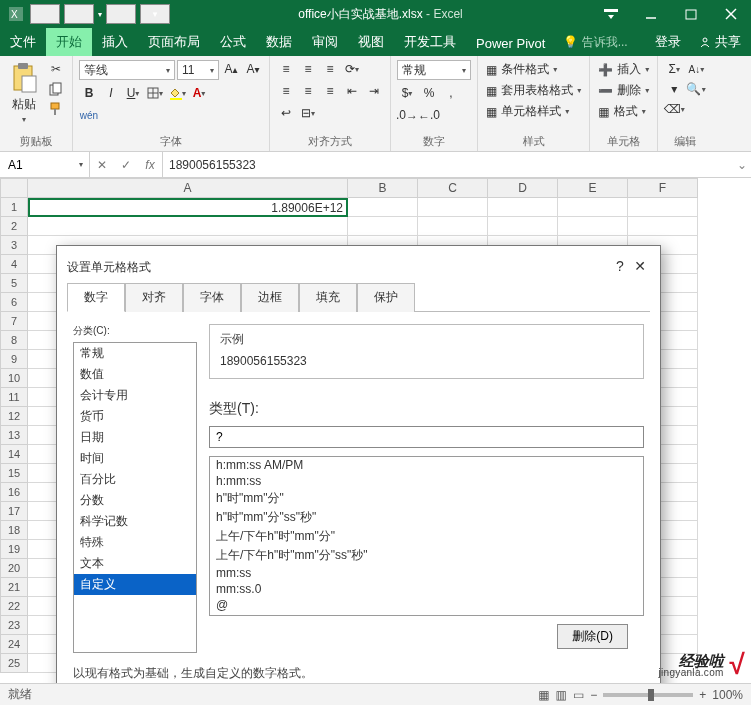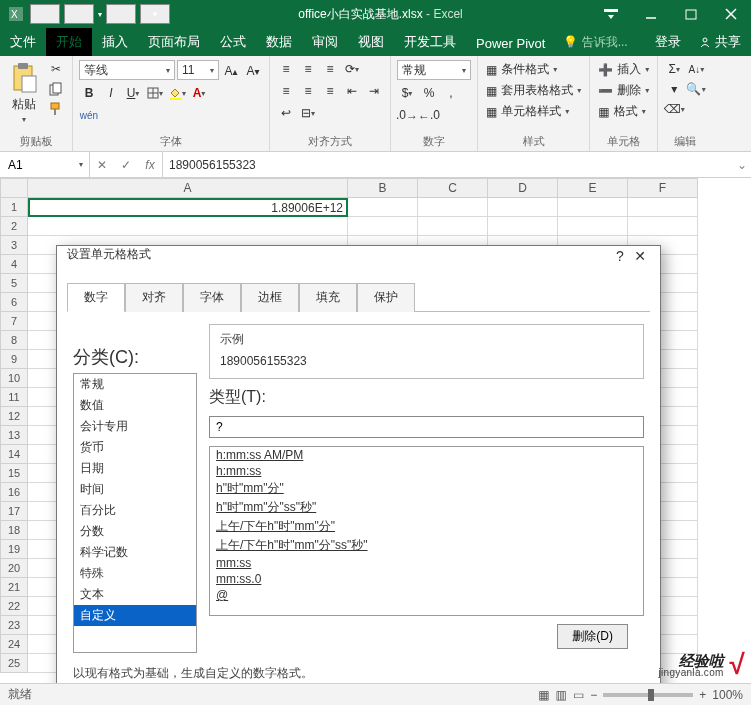--- a/index.html
+++ b/index.html
@@ -6,71 +6,71 @@
   body { margin:0; width:751px; height:705px; background:#fff; overflow:hidden; font-size:12px; color:#333; position:relative;}
   .titlebar { height:28px; background:#0d6d3c; display:flex; align-items:center; color:#fff; }
   .tb-left { display:flex; align-items:center; gap:4px; padding-left:6px;}
   .tb-left .icon, .tb-left .btn { width:20px; height:20px; display:flex;align-items:center;justify-content:center;}
   .tb-center { flex:1; text-align:center; font-size:12px; color:#cfe3d6;}
   .tb-center .fname{color:#fff;}
   .tb-right { display:flex; }
   .tb-right .winbtn{width:40px;height:28px;display:flex;align-items:center;justify-content:center;color:#fff;}
   .tabbar { height:28px; background:#0d6d3c; display:flex; align-items:flex-end; color:#fff; font-size:13px;}
   .tab{padding:5px 10px; color:#fff; cursor:default;}
-  .tab.active{background:#000000;color:#0d6d3c;}
+  .tab.active{background:#86efac;color:#0d6d3c;}
   .tell{color:#a9d4bc;padding:5px 8px;font-size:12px;}
   .login{padding:5px 8px;color:#fff;}
   .share{display:flex;align-items:center;gap:4px;padding:5px 10px;color:#fff;}
   .ribbon{background:#f3f3f3;border-bottom:1px solid #d0d0d0;display:flex;height:96px;}
   .group{border-right:1px solid #d8d8d8;padding:4px 6px 2px;display:flex;flex-direction:column;}
   .group .controls{flex:1;display:flex;gap:4px;align-items:flex-start;}
   .group .glabel{text-align:center;font-size:11px;color:#666;padding-top:2px;}
   .bigbtn{display:flex;flex-direction:column;align-items:center;gap:2px;padding:2px 4px;}
   .minibtn{width:20px;height:18px;display:flex;align-items:center;justify-content:center;border:1px solid transparent;}
   .combo{height:20px;border:1px solid #b7b7b7;background:#fff;display:flex;align-items:center;padding:0 4px;font-size:12px;gap:4px;}
-  .row{display:flex;gap:2px;align-items:flex-end;}
+  .row{display:flex;gap:2px;align-items:flex-start;}
   .col{display:flex;flex-direction:column;gap:2px;}
   .ribitem{display:flex;align-items:center;gap:4px;font-size:12px;padding:1px 2px;white-space:nowrap;}
 
   .fxbar{height:26px;border-bottom:1px solid #d0d0d0;display:flex;align-items:stretch;background:#fff;}
   .namebox{width:90px;border-right:1px solid #d0d0d0;display:flex;align-items:center;padding:0 6px;}
   .namebox input{border:none;width:100%;font-size:12px;outline:none;}
   .fxbtns{display:flex;align-items:center;border-right:1px solid #d0d0d0;}
   .fxbtns span{width:24px;display:flex;align-items:center;justify-content:center;height:100%;color:#777;}
   .fxinput{flex:1;display:flex;align-items:center;padding:0 6px;}
 
   .sheet{position:relative;background:#fff;}
   .colhdr{display:flex;height:20px;}
   .corner{width:28px;border:1px solid #d0d0d0;background:#f0f0f0;}
   .ch{border:1px solid #d0d0d0;border-left:none;background:#f0f0f0;display:flex;align-items:center;justify-content:center;color:#555;}
   .gridrow{display:flex;height:19px;}
   .rh{width:28px;border:1px solid #d0d0d0;border-top:none;background:#f0f0f0;display:flex;align-items:center;justify-content:center;color:#555;font-size:11px;}
   .cell{border-right:1px solid #d9d9d9;border-bottom:1px solid #d9d9d9;display:flex;align-items:center;justify-content:flex-end;padding:0 4px;font-size:12px;}
   .cell.sel{border:2px solid #107c41;padding:0 3px;}
 
   .dialog{position:absolute;left:56px;top:245px;width:605px;height:448px;background:#fff;border:1px solid #777;box-shadow:4px 4px 14px rgba(0,0,0,0.35);display:flex;flex-direction:column;}
-  .dlg-tb{height:30px;display:flex;align-items:flex-start;padding:0 10px;border-bottom:none;}
+  .dlg-tb{height:30px;display:flex;align-items:flex-end;padding:0 10px;border-bottom:none;}
   .dlg-title{flex:1;font-size:12px;}
   .dlg-close, .dlg-help{width:20px;height:20px;display:flex;align-items:center;justify-content:center;font-size:14px;}
   .dlg-tabs{display:flex;padding:6px 10px 0;gap:0;}
   .dtab{padding:5px 16px;border:1px solid #bbb;border-bottom:none;background:#f4f4f4;font-size:12px;position:relative;top:1px;}
   .dtab.active{background:#fff;border-bottom:1px solid #fff;z-index:2;}
   .dlg-body{flex:1;border-top:1px solid #bbb;margin:0 10px 6px;padding:12px 6px 6px;display:flex;gap:12px;overflow:hidden;}
   .cat{width:124px;display:flex;flex-direction:column;}
-  .cat label{font-size:18px;margin-bottom:4px;margin-top:21px;}
+  .cat label{font-size:10px;margin-bottom:4px;}
   .listbox{flex:1;border:1px solid #9a9a9a;overflow-y:auto;font-size:12px;background:#fff;}
   .listbox div{padding:2px 6px;}
   .listbox .sel{background:#0a63c7;color:#fff;}
   .rightcol{flex:1;display:flex;flex-direction:column;gap:8px;overflow:hidden;}
   .samplebox{border:1px solid #bbb;padding:6px 10px 10px;}
   .samplebox .lab{font-size:12px;color:#444;margin-bottom:6px;}
   .samplebox .val{font-size:12px;}
-  .typelab{font-size:16px;}
+  .typelab{font-size:14px;margin-top:13px;}
   .typeinput{border:1px solid #888;height:22px;padding:0 6px;font-size:12px;width:100%;}
-  .typelist{flex:1;border:1px solid #9a9a9a;overflow-y:auto;font-size:12px;text-decoration:underline;}
+  .typelist{flex:1;border:1px solid #9a9a9a;overflow-y:auto;font-size:12px;}
   .typelist div{padding:1px 6px;}
   .dlg-foot{display:flex;justify-content:flex-end;padding:0 16px 4px;}
   .btn{border:1px solid #8a8a8a;background:#eee;padding:3px 14px;font-size:12px;}
   .hint{padding:0 16px 10px;font-size:12px;color:#444;}
 
   .statusbar{position:absolute;left:0;bottom:0;height:22px;width:100%;background:#f3f3f3;border-top:1px solid #d0d0d0;display:flex;align-items:center;font-size:12px;color:#555;padding:0 8px;justify-content:space-between;}
   .zoom{display:flex;align-items:center;gap:6px;}
   .slider{width:90px;height:4px;background:#bbb;position:relative;}
   .slider .thumb{position:absolute;left:50%;top:-4px;width:6px;height:12px;background:#666;}
 

